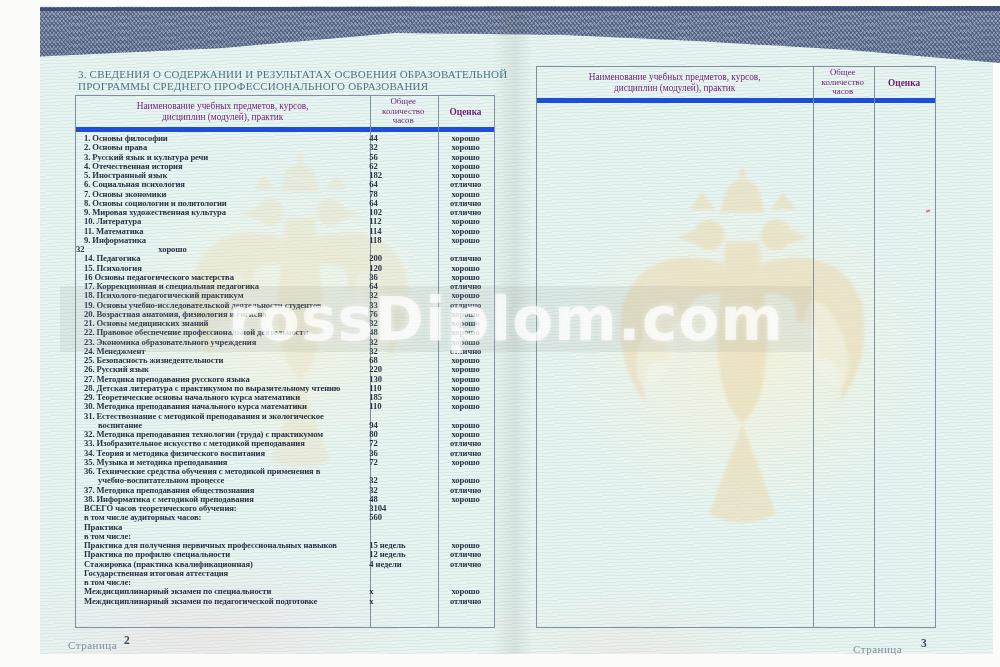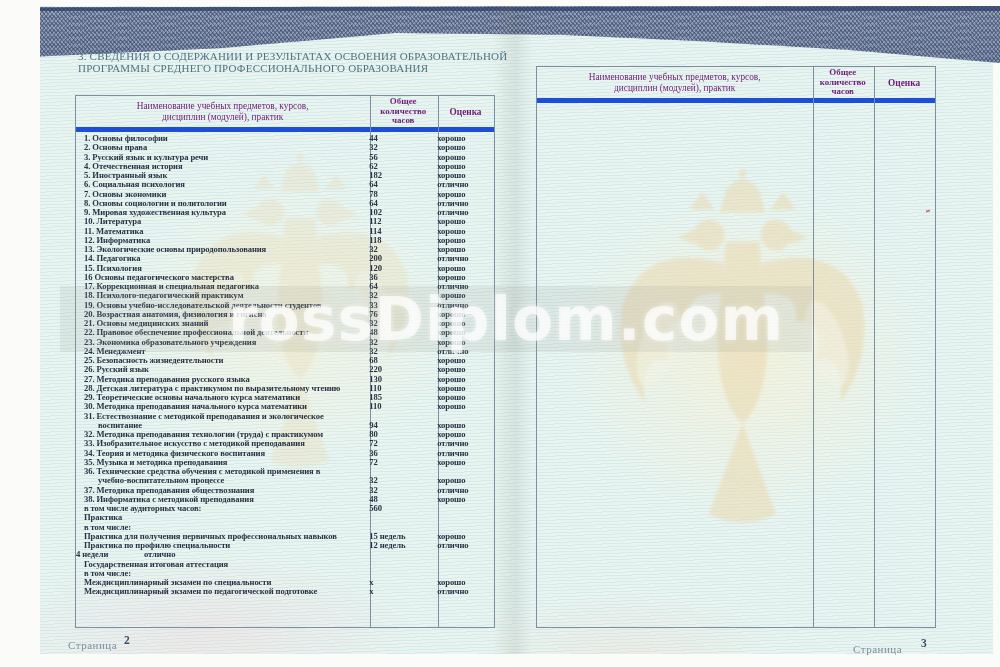--- a/index.html
+++ b/index.html
@@ -49,32 +49,32 @@
     font-family:"DejaVu Sans","Liberation Sans",sans-serif;
     font-weight:bold; font-size:60px; letter-spacing:1px;
     color:rgba(255,255,255,.68);
     text-shadow:0 0 6px rgba(255,255,255,.45);
     white-space:nowrap;
     text-align:center;
   }
 
   
   .section-title {
-    position:absolute; left:78px; top:50px; width:430px;
+    position:absolute; left:78px; top:68px; width:430px;
     color:#4d7383; font-size:11px; line-height:12.3px; letter-spacing:.2px;
   }
 
   
   .dtable { position:absolute; border:1px solid #7d8fa0; box-sizing:border-box; }
   .dtable .vline { position:absolute; top:0; bottom:0; width:1px; background:#7d8fa0; }
   .dtable .thead { display:flex; border-bottom:5px solid #1d4ed8; box-sizing:border-box;
     color:#701a75; }
   .th { display:flex; flex-direction:column; justify-content:center; text-align:center; box-sizing:border-box; }
   .th-name { font-size:9.3px; line-height:11px; }
-  .th-hours { font-size:8.9px; line-height:9.6px; padding:0 3px;font-weight:bold; }
+  .th-hours { font-size:8.9px; line-height:9.6px; padding:0 3px; }
   .th-grade { font-size:9.3px;font-weight:bold; }
 
   .t-left  { left:75px;  top:95px; width:420px; height:533px; }
   .t-left .thead { height:36px; }
   .t-left .col-name  { width:294px; }
   .t-left .col-hours { width:68px; }
   .t-left .col-grade { width:57px; }
   .t-left .vl1 { left:294px; } .t-left .vl2 { left:362px; }
 
   .t-right { left:536px; top:66px; width:400px; height:562px; }
@@ -83,21 +83,21 @@
   .t-right .col-hours { width:61px; }
   .t-right .col-grade { width:62px; }
   .t-right .vl1 { left:276px; } .t-right .vl2 { left:337px; }
 
   .rows { position:relative; padding-top:2px; }
   .t-row { display:flex; align-items:flex-end; color:#2a3344; font-weight:bold;
     font-size:8.6px; line-height:9.25px; letter-spacing:-.1px; }
   .c-name  { width:294px; box-sizing:border-box; padding-left:22px; padding-right:20px;
     text-indent:-14px; white-space:pre-line; }
   .c-hours { width:68px; text-align:left; }
-  .c-grade { width:57px; }
+  .c-grade { width:57px; text-align:center; }
 
   
   .foot-label { position:absolute; color:#7f8e9b; font-size:11px; letter-spacing:.5px; }
   .foot-num   { position:absolute; color:#3c4c66; font-size:11.5px; font-weight:bold; }
   .fl-left  { left:68px;  top:639px; }
   .fn-left  { left:124px; top:634px; }
   .fl-right { left:853px; top:643px; }
   .fn-right { left:921px; top:637px; }
 </style>
 </head>
@@ -224,27 +224,26 @@
     <div class="c-grade">хорошо</div>
   </div>
 
   <div class="t-row">
     <div class="c-name">11. Математика</div>
     <div class="c-hours">114</div>
     <div class="c-grade">хорошо</div>
   </div>
 
   <div class="t-row">
-    <div class="c-name">12. Информатика</div>
+    <div class="c-name">9. Информатика</div>
     <div class="c-hours">118</div>
     <div class="c-grade">хорошо</div>
   </div>
 
   <div class="t-row">
-    <div class="c-name">13. Экологические основы природопользования</div>
     <div class="c-hours">32</div>
     <div class="c-grade">хорошо</div>
   </div>
 
   <div class="t-row">
     <div class="c-name">14. Педагогика</div>
     <div class="c-hours">200</div>
     <div class="c-grade">отлично</div>
   </div>
 
@@ -387,20 +386,25 @@
     <div class="c-hours">32</div>
     <div class="c-grade">отлично</div>
   </div>
 
   <div class="t-row">
     <div class="c-name">38. Информатика с методикой преподавания</div>
     <div class="c-hours">48</div>
     <div class="c-grade">хорошо</div>
   </div>
 
+  <div class="t-row">
+    <div class="c-name">ВСЕГО часов теоретического обучения:</div>
+    <div class="c-hours">3104</div>
+    <div class="c-grade"></div>
+  </div>
 
   <div class="t-row">
     <div class="c-name">в том числе аудиторных часов:</div>
     <div class="c-hours">560</div>
     <div class="c-grade"></div>
   </div>
 
   <div class="t-row">
     <div class="c-name">Практика</div>
     <div class="c-hours"></div>
@@ -419,20 +423,21 @@
     <div class="c-grade">хорошо</div>
   </div>
 
   <div class="t-row">
     <div class="c-name">Практика по профилю специальности</div>
     <div class="c-hours">12 недель</div>
     <div class="c-grade">отлично</div>
   </div>
 
   <div class="t-row">
+    <div class="c-name">Стажировка (практика квалификационная)</div>
     <div class="c-hours">4 недели</div>
     <div class="c-grade">отлично</div>
   </div>
 
   <div class="t-row">
     <div class="c-name">Государственная итоговая аттестация</div>
     <div class="c-hours"></div>
     <div class="c-grade"></div>
   </div>
 

